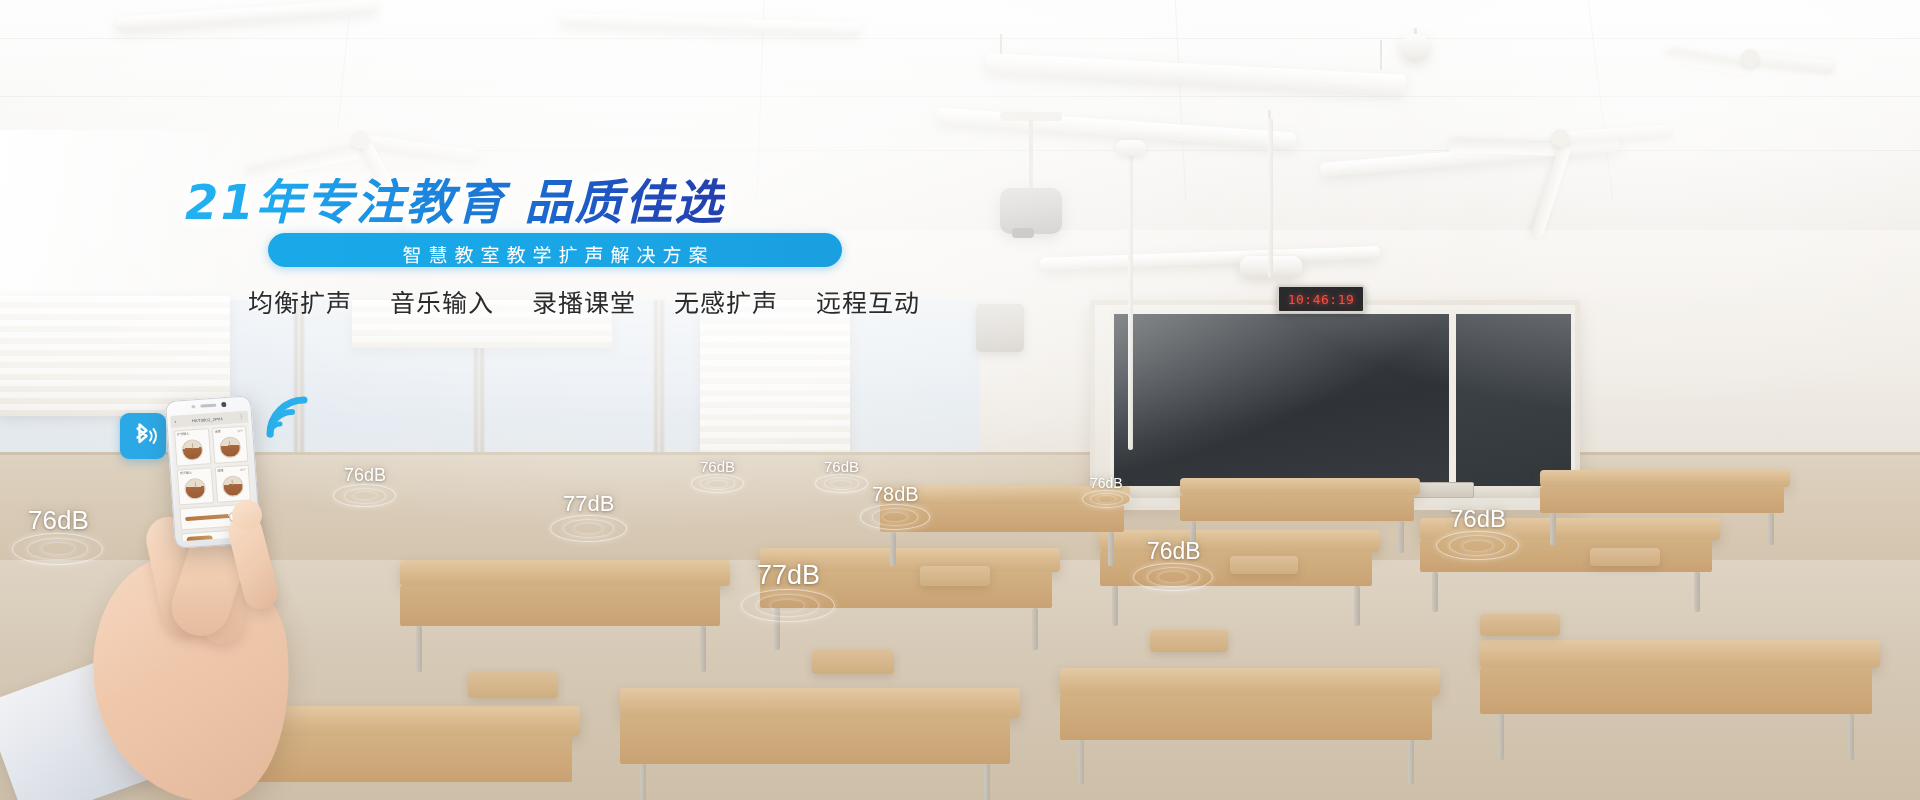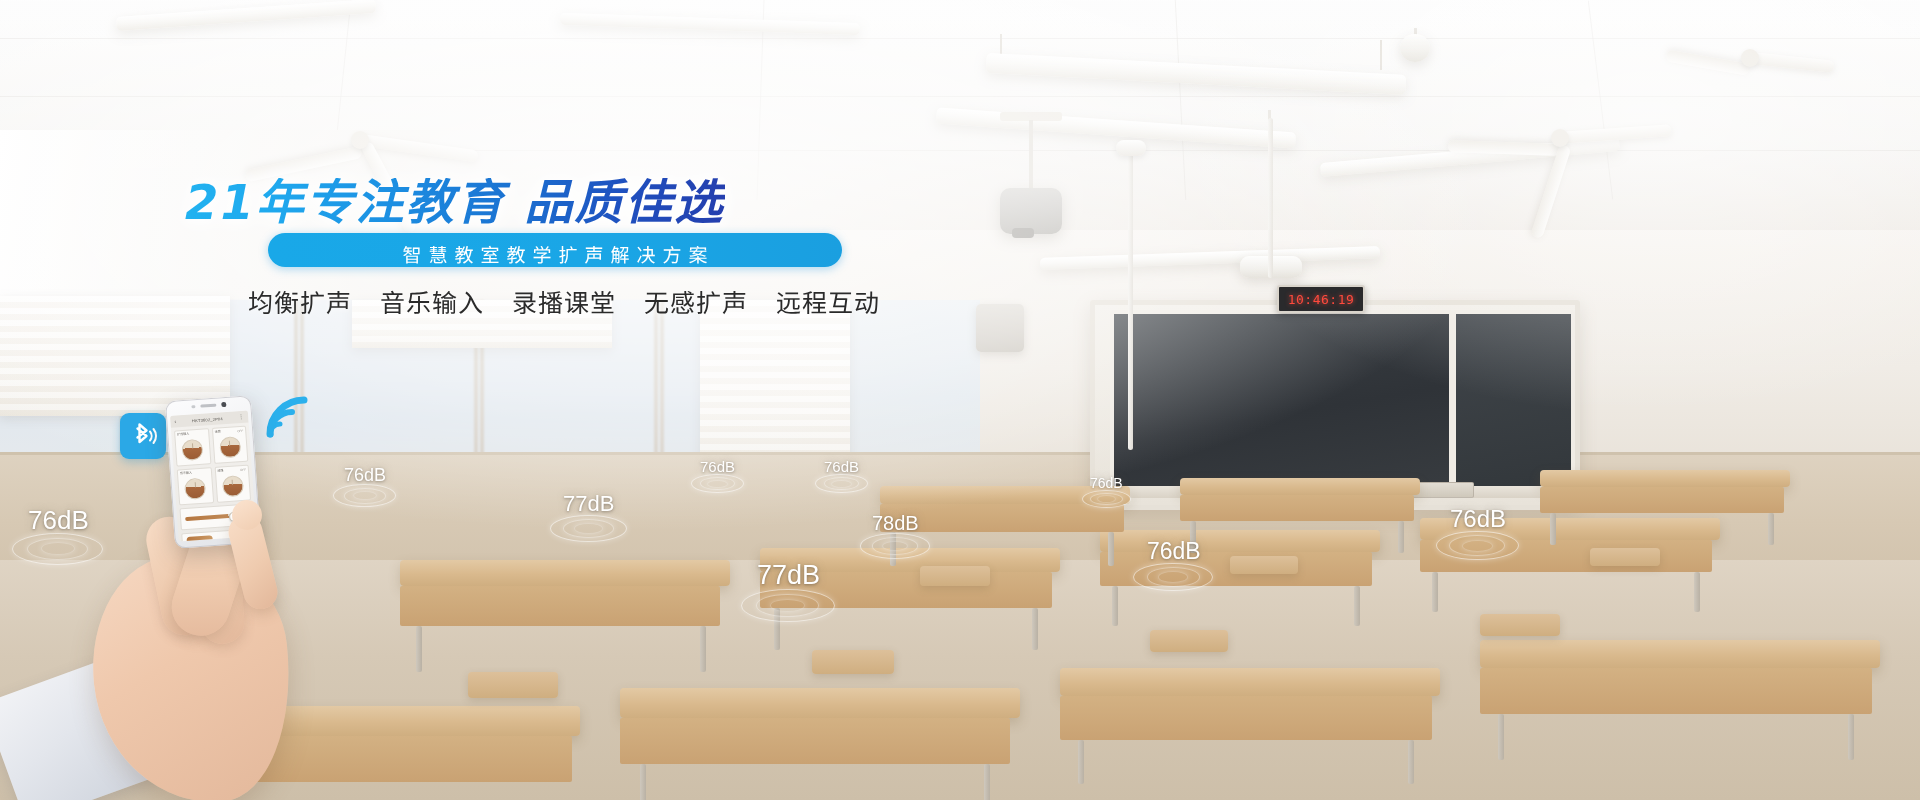--- a/index.html
+++ b/index.html
@@ -214,21 +214,21 @@
   }
   .pill-text{
     color:#ffffff;font-size:19px;letter-spacing:7px;
     font-family:"DejaVu Sans","Liberation Sans",sans-serif;
     text-indent:7px;white-space:nowrap;
   }
 
   
   .features{
     position:absolute;left:248px;top:283px;
-    display:flex;align-items:center;gap:28px;
+    display:flex;align-items:center;gap:38px;
   }
   .feature{
     font-family:"DejaVu Sans","Liberation Sans",sans-serif;
     font-size:25px;color:#2b2b2b;letter-spacing:1px;white-space:nowrap;
     text-shadow:0 1px 6px rgba(255,255,255,.9);
   }
 
   
   .bt-badge{
     position:absolute;left:120px;top:413px;width:46px;height:46px;
@@ -548,21 +548,21 @@
         <div class="ripple" style="width: 51px; height: 17.34px; left: -9px; top: 16.08px;"></div>
         <div class="ripple r2" style="width: 33.66px; height: 11.4444px; left: -0.33px; top: 19.0278px;"></div>
         <div class="ripple r3" style="width: 18.36px; height: 6.2424px; left: 7.32px; top: 21.6288px;"></div>
       </div>
       <div class="db-marker" style="left: 824px; top: 458px;">
         <div class="db-label" style="font-size: 15px;">76dB</div>
         <div class="ripple" style="width: 51px; height: 17.34px; left: -9px; top: 16.08px;"></div>
         <div class="ripple r2" style="width: 33.66px; height: 11.4444px; left: -0.33px; top: 19.0278px;"></div>
         <div class="ripple r3" style="width: 18.36px; height: 6.2424px; left: 7.32px; top: 21.6288px;"></div>
       </div>
-      <div class="db-marker" style="left: 872px; top: 483px; margin-top: 29px;">
+      <div class="db-marker" style="left: 872px; top: 483px;">
         <div class="db-label" style="font-size: 20px;">78dB</div>
         <div class="ripple" style="width: 68px; height: 23.12px; left: -12px; top: 21.44px;"></div>
         <div class="ripple r2" style="width: 44.88px; height: 15.2592px; left: -0.44px; top: 25.3704px;"></div>
         <div class="ripple r3" style="width: 24.48px; height: 8.3232px; left: 9.76px; top: 28.8384px;"></div>
       </div>
       <div class="db-marker" style="left: 1090px; top: 475px;">
         <div class="db-label" style="font-size: 14px;">76dB</div>
         <div class="ripple" style="width: 47.6px; height: 16.184px; left: -8.4px; top: 15.008px;"></div>
         <div class="ripple r2" style="width: 31.416px; height: 10.6814px; left: -0.308px; top: 17.7593px;"></div>
         <div class="ripple r3" style="width: 17.136px; height: 5.82624px; left: 6.832px; top: 20.1869px;"></div>

